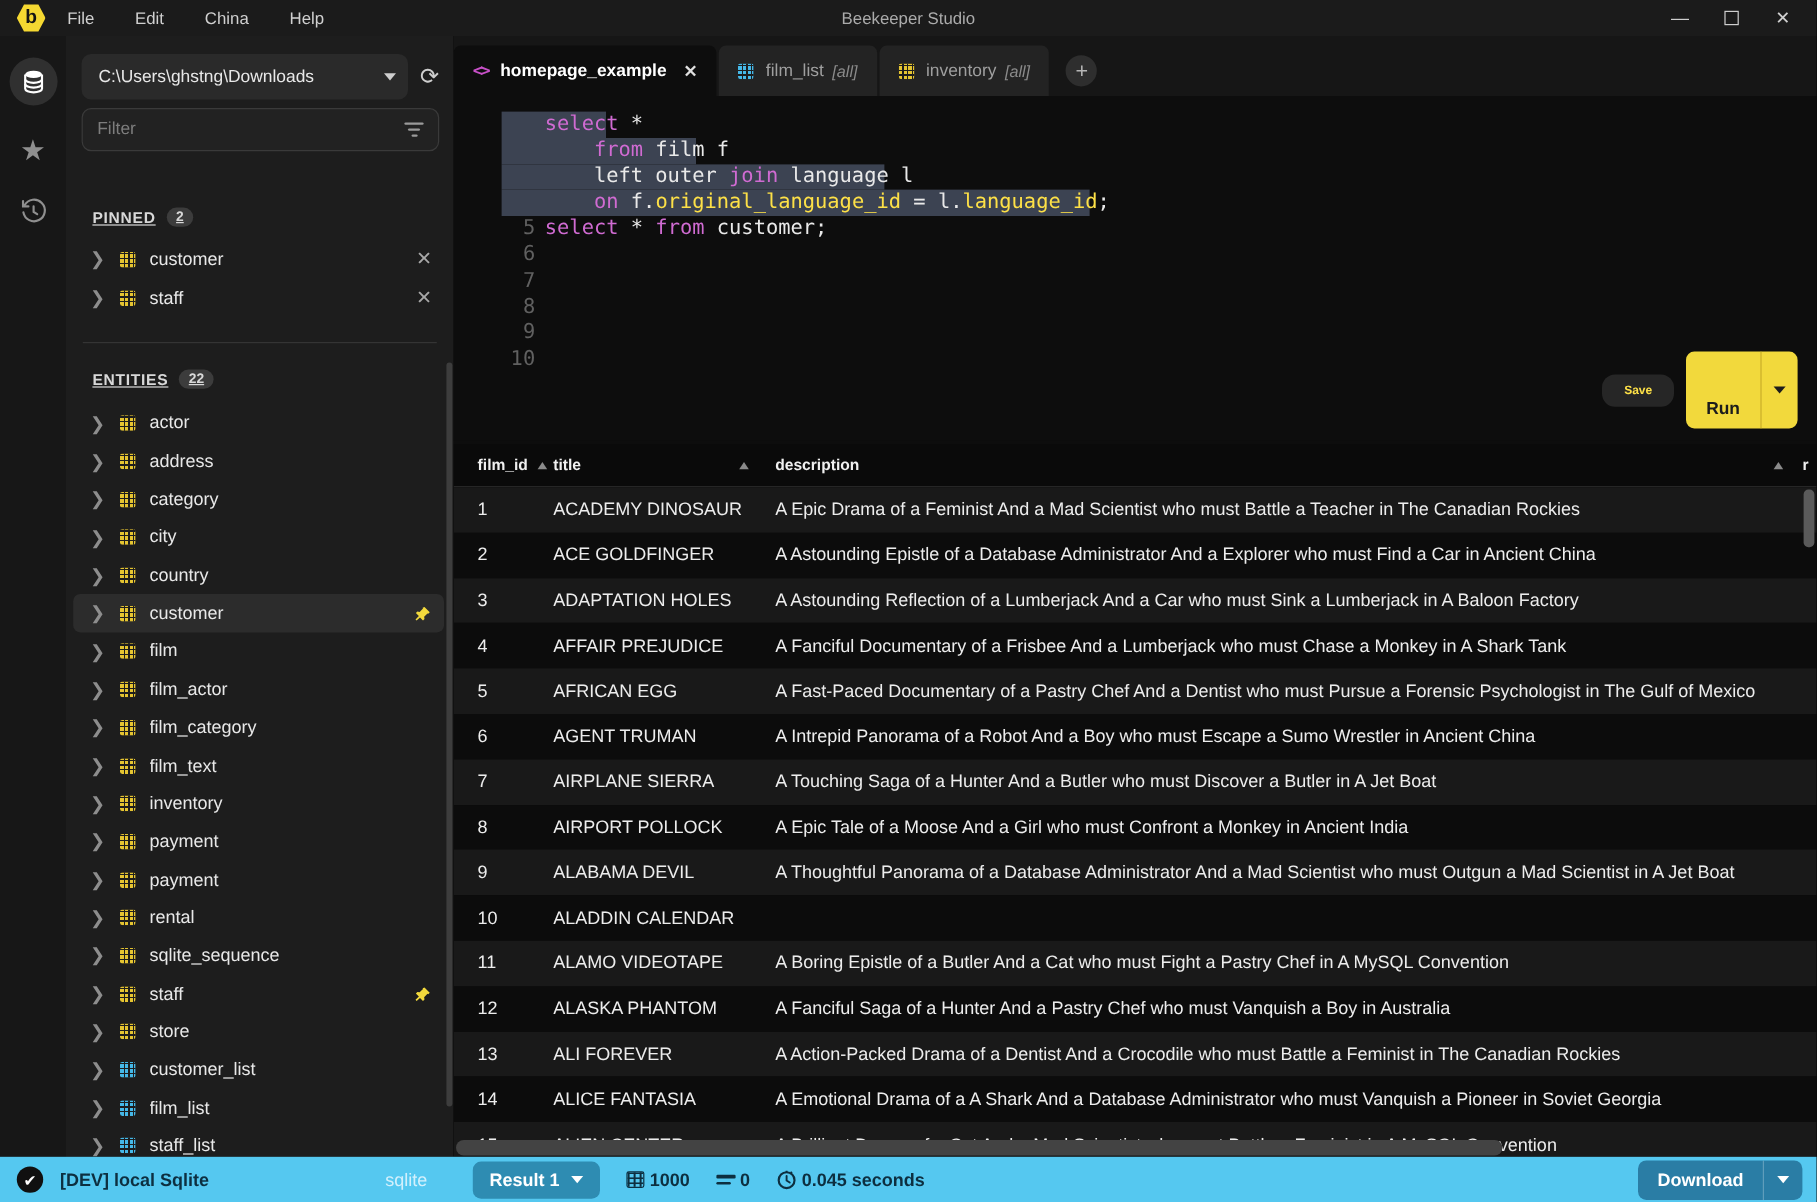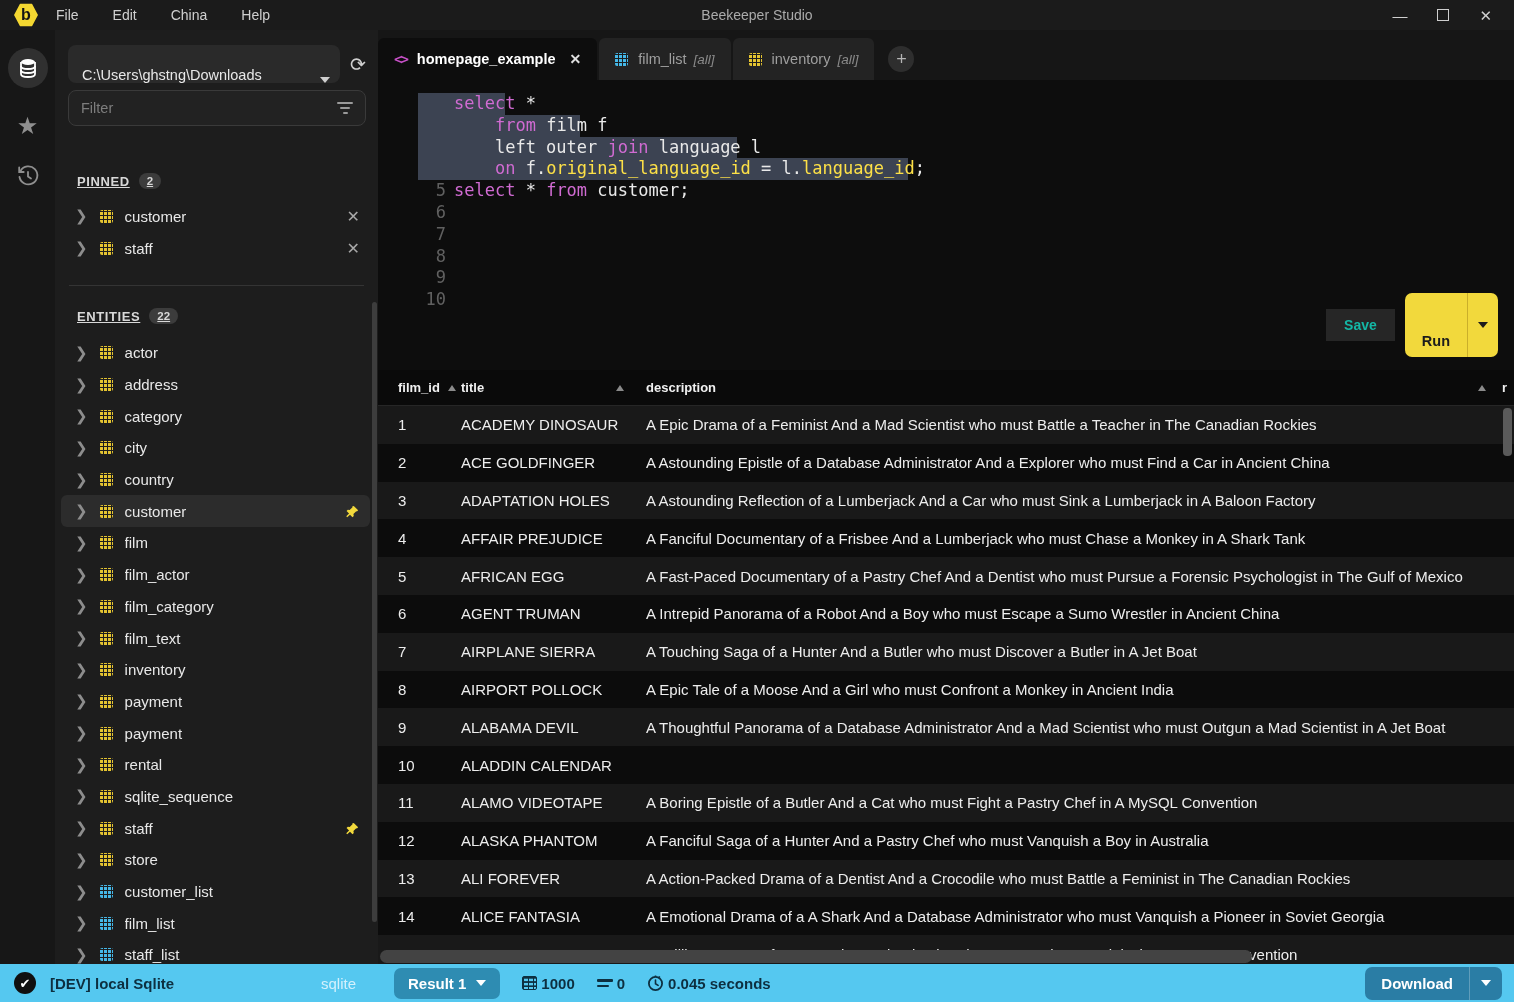--- a/index.html
+++ b/index.html
@@ -20,21 +20,21 @@
   .win-controls { margin-left:auto; display:flex; align-items:center; gap:30px; padding-right:22px; color:#cfcfcf; z-index:2; }
   .wc { font-size:15px; line-height:1; }
   .wc-max { width:12px; height:12px; border:1.6px solid #cfcfcf; }
   
   .rail { position:absolute; top:30px; left:0; width:55px; bottom:38px; background:#171717; display:flex; flex-direction:column; align-items:center; padding-top:18px; gap:26px; }
   .rail-db { width:40px; height:40px; border-radius:50%; background:#303030; display:flex; align-items:center; justify-content:center; }
   .rail-ic { color:#8f8f8f; font-size:24px; line-height:1; }
   
   .sidebar { position:absolute; top:30px; left:55px; width:323px; bottom:38px; background:#1d1d1d; overflow:hidden; }
   .conn-row { position:absolute; top:15px; left:13px; right:12px; height:38px; display:flex; align-items:center; }
-  .conn-box { flex:1; height:38px; background:#2a2a2a; border-radius:8px; display:flex; align-items:flex-end; padding:0 10px 0 14px; overflow:hidden; }
+  .conn-box { flex:1; height:38px; background:#2a2a2a; border-radius:8px; display:flex; align-items:center; padding:0 10px 0 14px; overflow:hidden; }
   .conn-path { flex:1; white-space:nowrap; overflow:hidden; font-size:14.5px; color:#e8e8e8; }
   .caret { width:0; height:0; border-left:5px solid transparent; border-right:5px solid transparent; border-top:6px solid #cfcfcf; margin-left:6px; flex:none; }
   .refresh { margin-left:10px; font-size:19px; color:#cfcfcf; flex:none; }
   .filter-box { position:absolute; top:60px; left:13px; right:12px; height:36px; background:#222; border:1px solid #3a3a3a; border-radius:8px; display:flex; align-items:center; padding:0 12px; }
   .filter-ph { flex:1; font-size:14.5px; color:#7d7d7d; }
   .funnel { display:flex; flex-direction:column; gap:3px; align-items:center; }
   .funnel i { display:block; height:2px; background:#9a9a9a; border-radius:1px; }
   .funnel i:nth-child(1){ width:16px; } .funnel i:nth-child(2){ width:10px; } .funnel i:nth-child(3){ width:5px; }
   .sec-head { display:flex; align-items:center; gap:9px; font-size:13px; font-weight:bold; letter-spacing:.6px; color:#d8d8d8;text-decoration:underline; }
   .badge { background:#3c3c3c; color:#d8d8d8; border-radius:9px; font-size:11.5px; font-weight:bold; padding:2px 8px; letter-spacing:0; }
@@ -68,21 +68,21 @@
   
   .editor { position:absolute; top:50px; left:0; right:0; height:287px; background:#0d0d0d; }
   .codewrap { position:absolute; top:13px; left:0; right:0; font-family:"DejaVu Sans Mono", monospace; font-size:17px; line-height:21.8px; }
   .cline { position:relative; height:21.8px; white-space:pre;padding-left:36px; }
   .gut { display:inline-block; width:32px; text-align:right; color:#606060; margin-right:8px; }
   .selbar { position:absolute; left:40px; top:0; height:100%; background:#3c4352; z-index:0; }
   .ctext { position:relative; z-index:1; color:#e9e9e9; }
   .tok-kw { color:#d06bd2; }
   .tok-fd { color:#fde047; }
   .ed-actions { position:absolute; right:16px; bottom:10px; display:flex; gap:10px; align-items:center; }
-  .btn-save { background:#262626; color:#14b8a6; font-size:14px; font-weight:bold; padding:8px 18px; border-radius:0; }
+  .btn-save { background:#262626; color:#fde047; font-size:10px; font-weight:bold; padding:8px 18px; border-radius:11px; }
   .btn-run { display:flex; background:#f2d93c; color:#1c1c1c; border-radius:7px; overflow:hidden; font-weight:bold; font-size:14.5px; }
   .btn-run .run-main { padding:8px 17px;margin-top:32px; }
   .btn-run .run-arrow { padding:8px 10px; border-left:1px solid #caaf2a; display:flex; align-items:center; }
   .btn-run .caret { border-top-color:#1c1c1c; margin:0; }
   
   .grid { position:absolute; top:340px; left:0; right:0; bottom:0; }
   .ghead { position:absolute; top:0; left:0; right:0; height:36px; background:#0a0a0a; display:flex; align-items:center; font-size:13px; font-weight:bold; color:#f0f0f0; border-bottom:1px solid #262626; }
   .gh-cell { display:flex; align-items:center; }
   .sort { width:0; height:0; border-left:4.5px solid transparent; border-right:4.5px solid transparent; border-bottom:6px solid #8a8a8a; margin-left:8px; }
   .grows { position:absolute; top:36px; left:0; right:0; bottom:0; overflow:hidden; }

